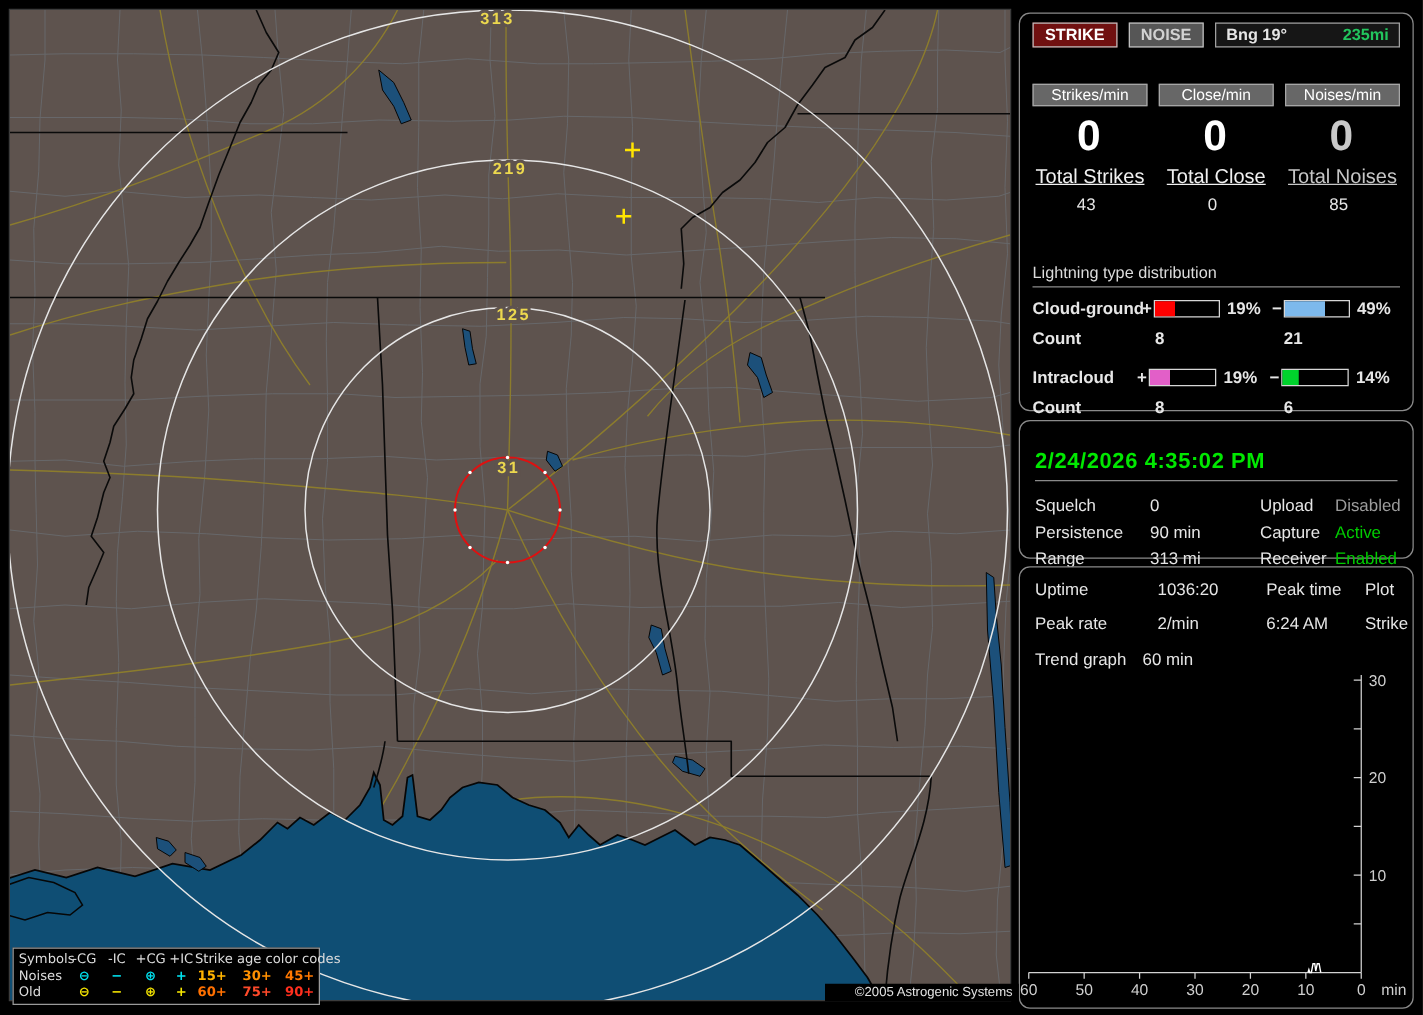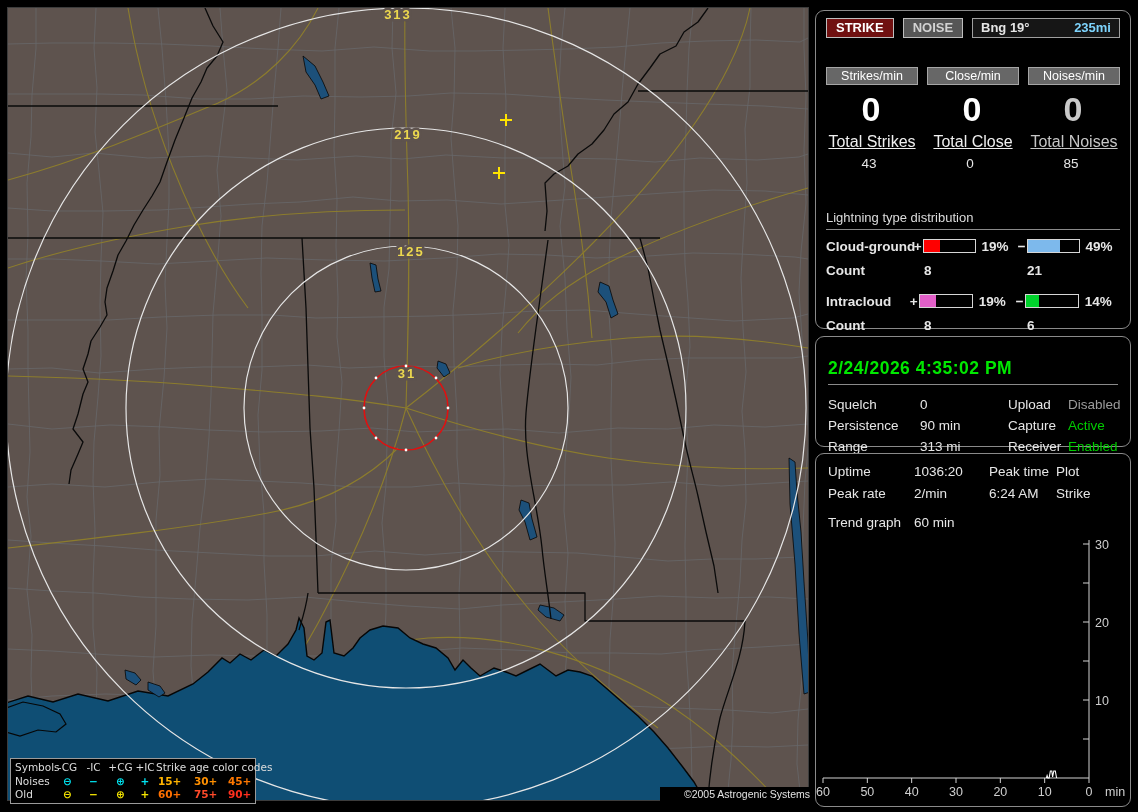--- a/index.html
+++ b/index.html
@@ -32,51 +32,51 @@
   #panel-top{top:10px;height:319px;padding:7px 10px;}
   #panel-status{top:336px;height:111px;padding:21px 12px;}
   #panel-trend{top:453px;height:354px;padding:8px 12px;}
 
   .hdr-row{display:flex;align-items:center;}
   .btn{font-weight:bold;font-size:13px;padding:1px 9px 2px 9px;border:1px solid #bdbdbd;cursor:default;}
   .btn-strike{background:#701010;color:#ffffff;}
   .btn-noise{background:#565656;color:#d2d2d2;margin-left:9px;}
   .bng{margin-left:auto;display:flex;justify-content:space-between;align-items:center;width:130px;
     background:#161616;border:1px solid #a0a0a0;padding:1px 8px 2px 8px;font-weight:bold;font-size:13px;}
-  .bng-dist{color:#7dd3fc;}
+  .bng-dist{color:#22c55e;}
 
   .counters{display:flex;justify-content:space-between;margin-top:29px;}
   .counter{width:92px;display:flex;flex-direction:column;align-items:center;}
   .counter-header{align-self:stretch;text-align:center;background:#676767;border:1px solid #a6a6a6;
     color:#fff;font-size:12.5px;height:16px;line-height:16px;white-space:nowrap;}
   .counter-rate{font-size:34px;font-weight:bold;color:#fff;line-height:1;margin-top:7px;padding-right:2px;}
   .counter-total-label{font-size:16px;margin-top:7px;color:#f0f0f0;white-space:nowrap;text-decoration:underline;}
   .counter-total{font-size:13.5px;margin-top:5px;padding-right:6px;}
   .counter.dim .counter-rate{color:#c9c9c9;}
   .counter.dim .counter-total-label{color:#c6c6c6;}
 
   .dist-title{margin-top:39px;font-size:13px;color:#dcdcdc;border-bottom:1px solid #8a8a8a;padding-bottom:4px;}
-  .dist-row{display:flex;align-items:flex-start;margin-top:9px;font-weight:bold;font-size:13.5px;}
+  .dist-row{display:flex;align-items:flex-end;margin-top:9px;font-weight:bold;font-size:13.5px;}
   .dist-row.second{margin-top:16px;}
   .dist-label{width:86px;white-space:nowrap;}
   .sign{width:12px;text-align:center;}
   .bar{width:54px;height:12px;border:1px solid #d6d6d6;background:#000;margin:0 4px 0 0;}
   .bar-fill{height:100%;}
   .pct{width:37px;padding-left:2px;}
   .count-row{display:flex;margin-top:9px;font-weight:bold;font-size:13.5px;}
   .count-label{width:98px;}
   .count-v1{width:103px;}
 
   #panel-status .datetime{color:#00e800;font-weight:bold;font-size:17.5px;letter-spacing:.5px;
     border-bottom:1px solid #8a8a8a;padding-bottom:5px;white-space:nowrap;}
   .status-grid{display:grid;grid-template-columns:92px 88px 60px auto;row-gap:6px;margin-top:12px;font-size:13.5px;}
   .v-gray{color:#9c9c9c;}
   .v-green{color:#00cc00;}
 
-  .trend-grid{display:grid;grid-template-columns:86px 75px 67px auto;row-gap:7px;font-size:13.5px;margin-top:2px;}
+  .trend-grid{display:grid;grid-template-columns:86px 75px 67px auto;row-gap:7px;font-size:13.5px;margin-top:2px;gap:12px;}
   .trend-label-row{display:flex;margin-top:14px;font-size:13.5px;}
   .trend-label-row .tl{width:86px;}
   #trendsvg{position:absolute;left:0;top:0;width:314px;height:352px;}
 </style>
 </head>
 <body>
 
 <div id="stage">
 
   <div id="map">

